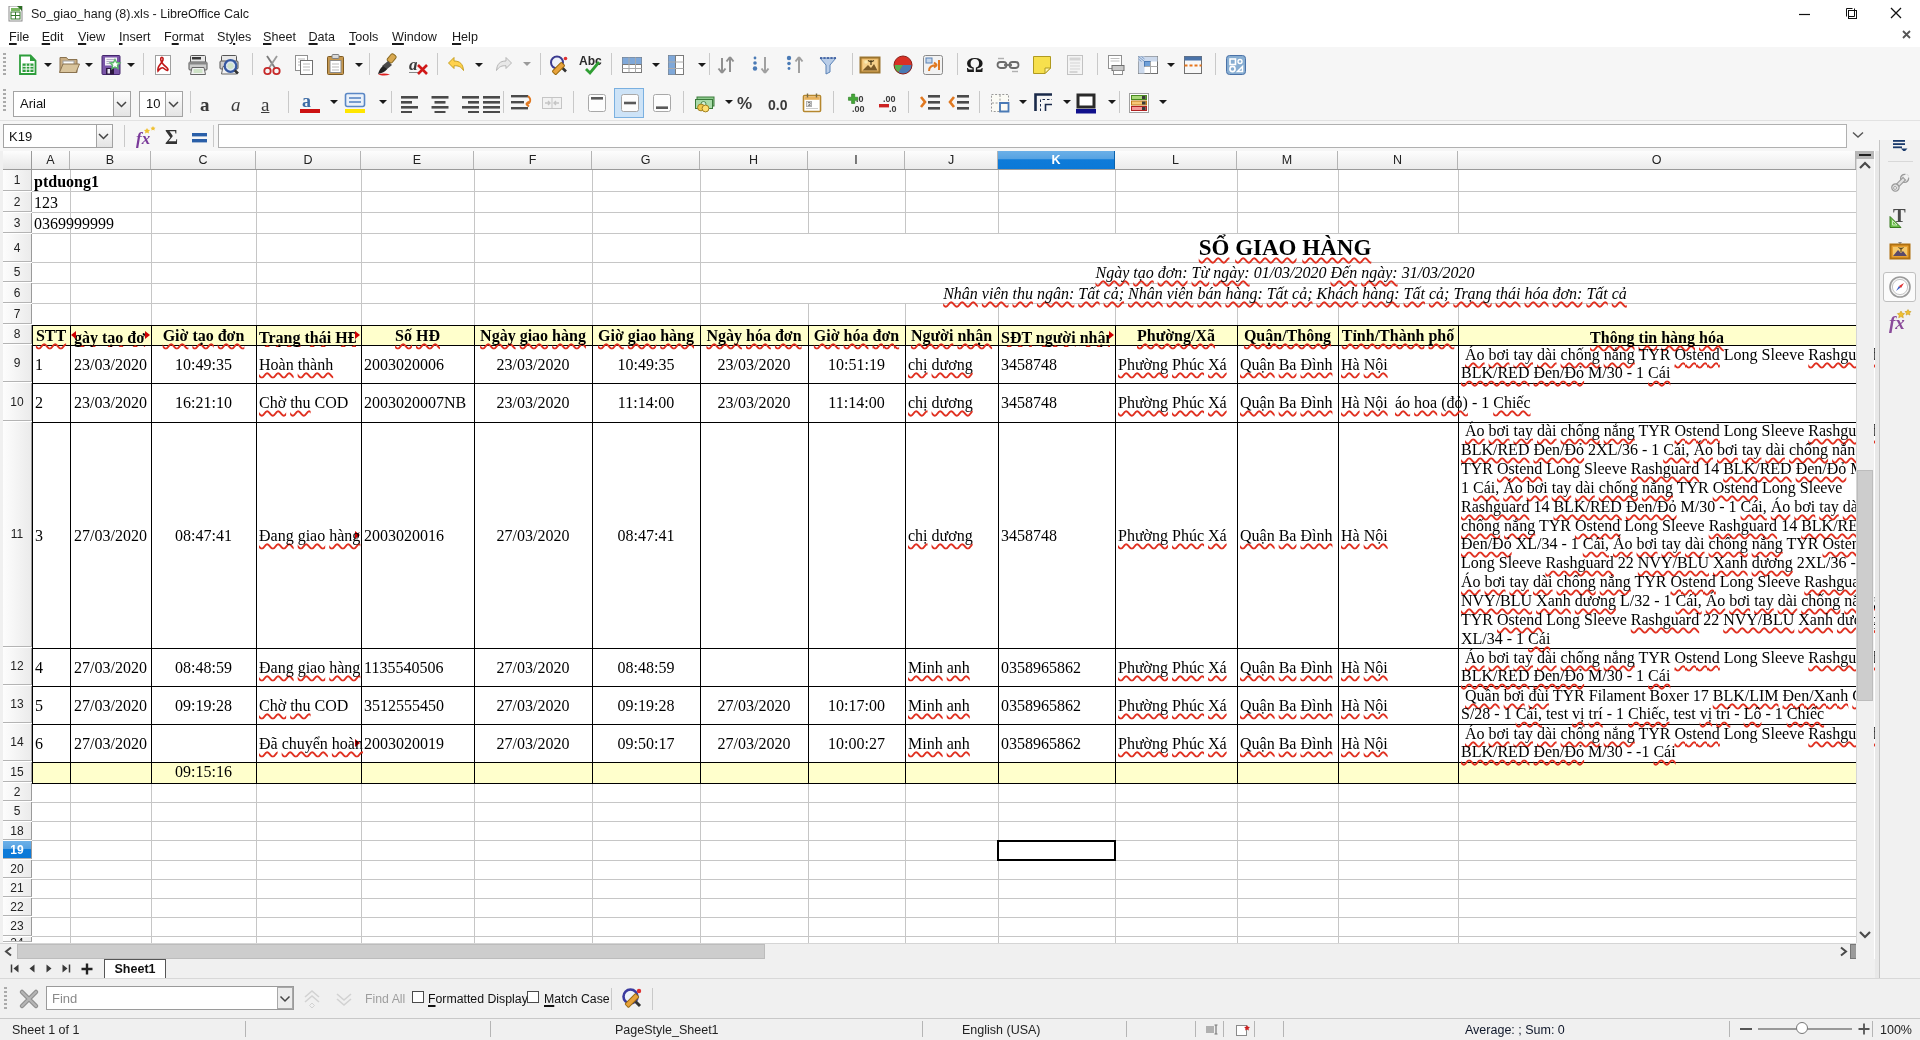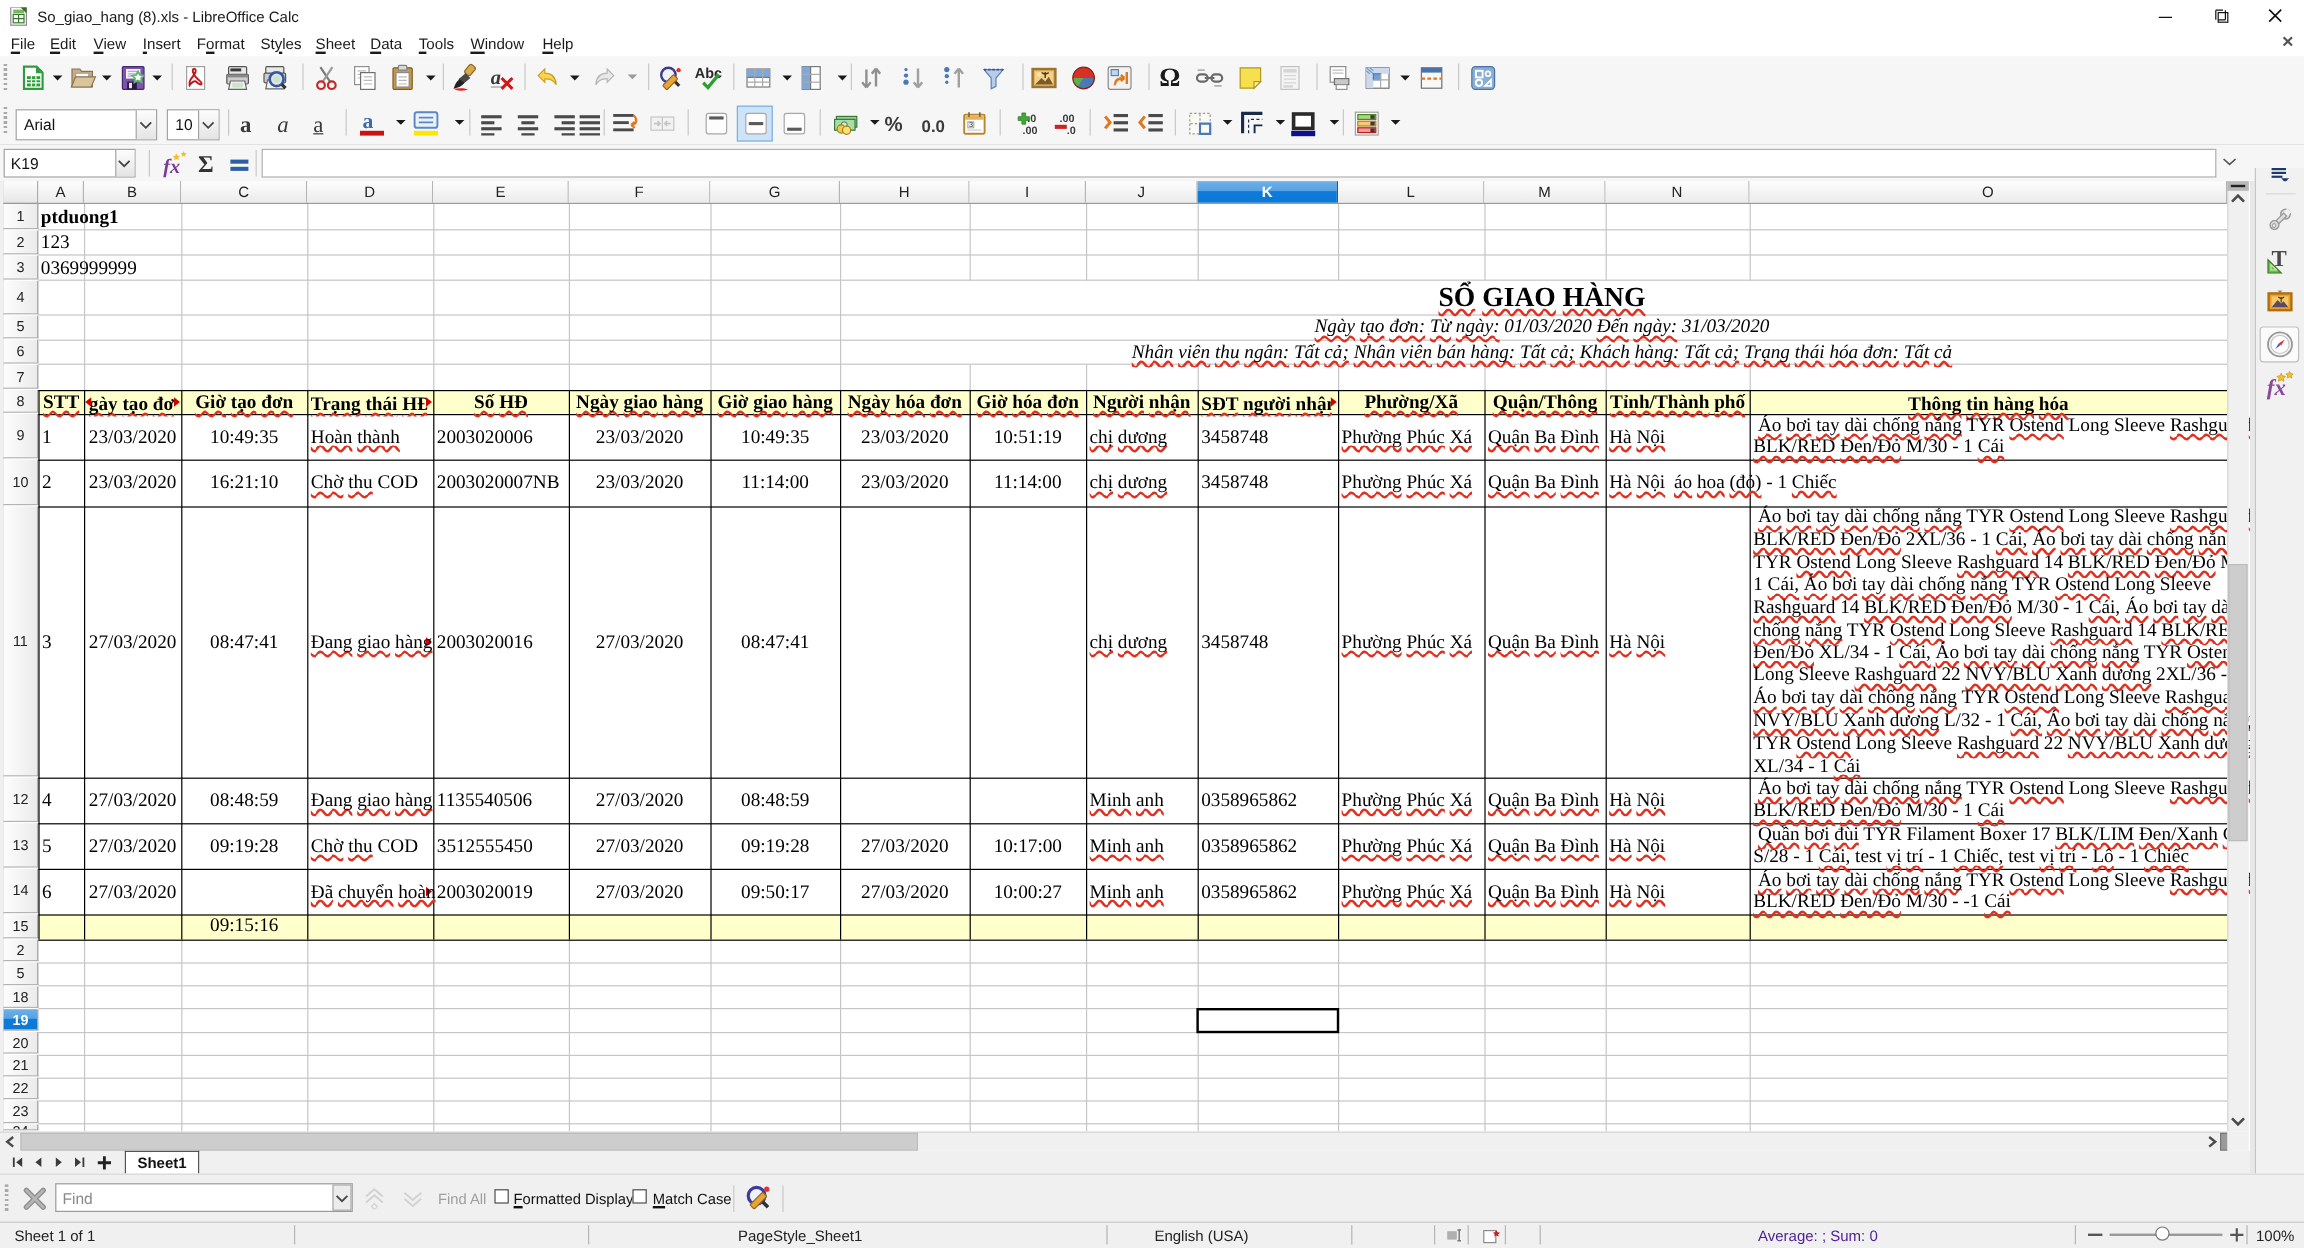--- a/index.html
+++ b/index.html
@@ -836,21 +836,21 @@
 <circle cx="10.5" cy="10.5" r="7" fill="#eef2fa" stroke="#3b3b9f" stroke-width="2.6"></circle>
 <line x1="15.5" y1="15.5" x2="20" y2="20" stroke="#333" stroke-width="3"></line>
 <rect x="9.5" y="7" width="5" height="15" rx="1" transform="rotate(45 12 14.5)" fill="#e8a33c" stroke="#9a6a10"></rect>
 <circle cx="19" cy="5" r="2.2" fill="#e03030"></circle>
   </svg>
 <div class="sep1" style="left:652px;top:988px"></div>
 <div class="a" style="left:0;top:1018px;width:1920px;height:22px;background:#f0f0f0;border-top:1px solid #c8c8c8"></div>
 <div class="a" style="left:12px;top:1023px;font-size:12.5px;color:#222">Sheet 1 of 1</div>
 <div class="a" style="left:615px;top:1023px;font-size:12.5px;color:#222">PageStyle_Sheet1</div>
 <div class="a" style="left:962px;top:1023px;font-size:12.5px;color:#222">English (USA)</div>
-<div class="a" style="left:1465px;top:1023px;font-size:12.5px;color:#4c1d95">Average: ; Sum: 0</div>
+<div class="a" style="left:1465px;top:1023px;font-size:12.5px;color:#0f172a">Average: ; Sum: 0</div>
 <div class="a" style="left:245px;top:1021px;width:1px;height:16px;background:#b5b5b5"></div>
 <div class="a" style="left:490px;top:1021px;width:1px;height:16px;background:#b5b5b5"></div>
 <div class="a" style="left:922px;top:1021px;width:1px;height:16px;background:#b5b5b5"></div>
 <div class="a" style="left:1126px;top:1021px;width:1px;height:16px;background:#b5b5b5"></div>
 <div class="a" style="left:1195px;top:1021px;width:1px;height:16px;background:#b5b5b5"></div>
 <div class="a" style="left:1223px;top:1021px;width:1px;height:16px;background:#b5b5b5"></div>
 <div class="a" style="left:1254px;top:1021px;width:1px;height:16px;background:#b5b5b5"></div>
 <div class="a" style="left:1283px;top:1021px;width:1px;height:16px;background:#b5b5b5"></div>
 <div class="a" style="left:1729px;top:1021px;width:1px;height:16px;background:#b5b5b5"></div>
 <div class="a" style="left:1872px;top:1021px;width:1px;height:16px;background:#b5b5b5"></div>

